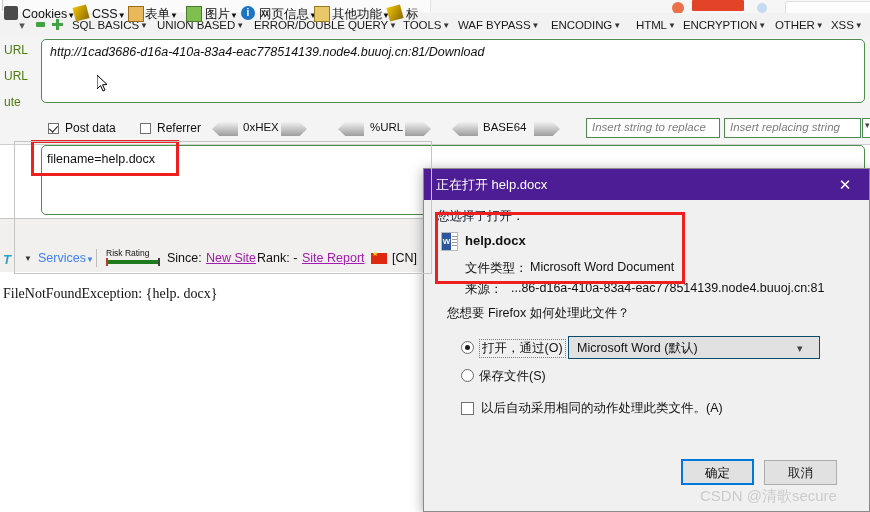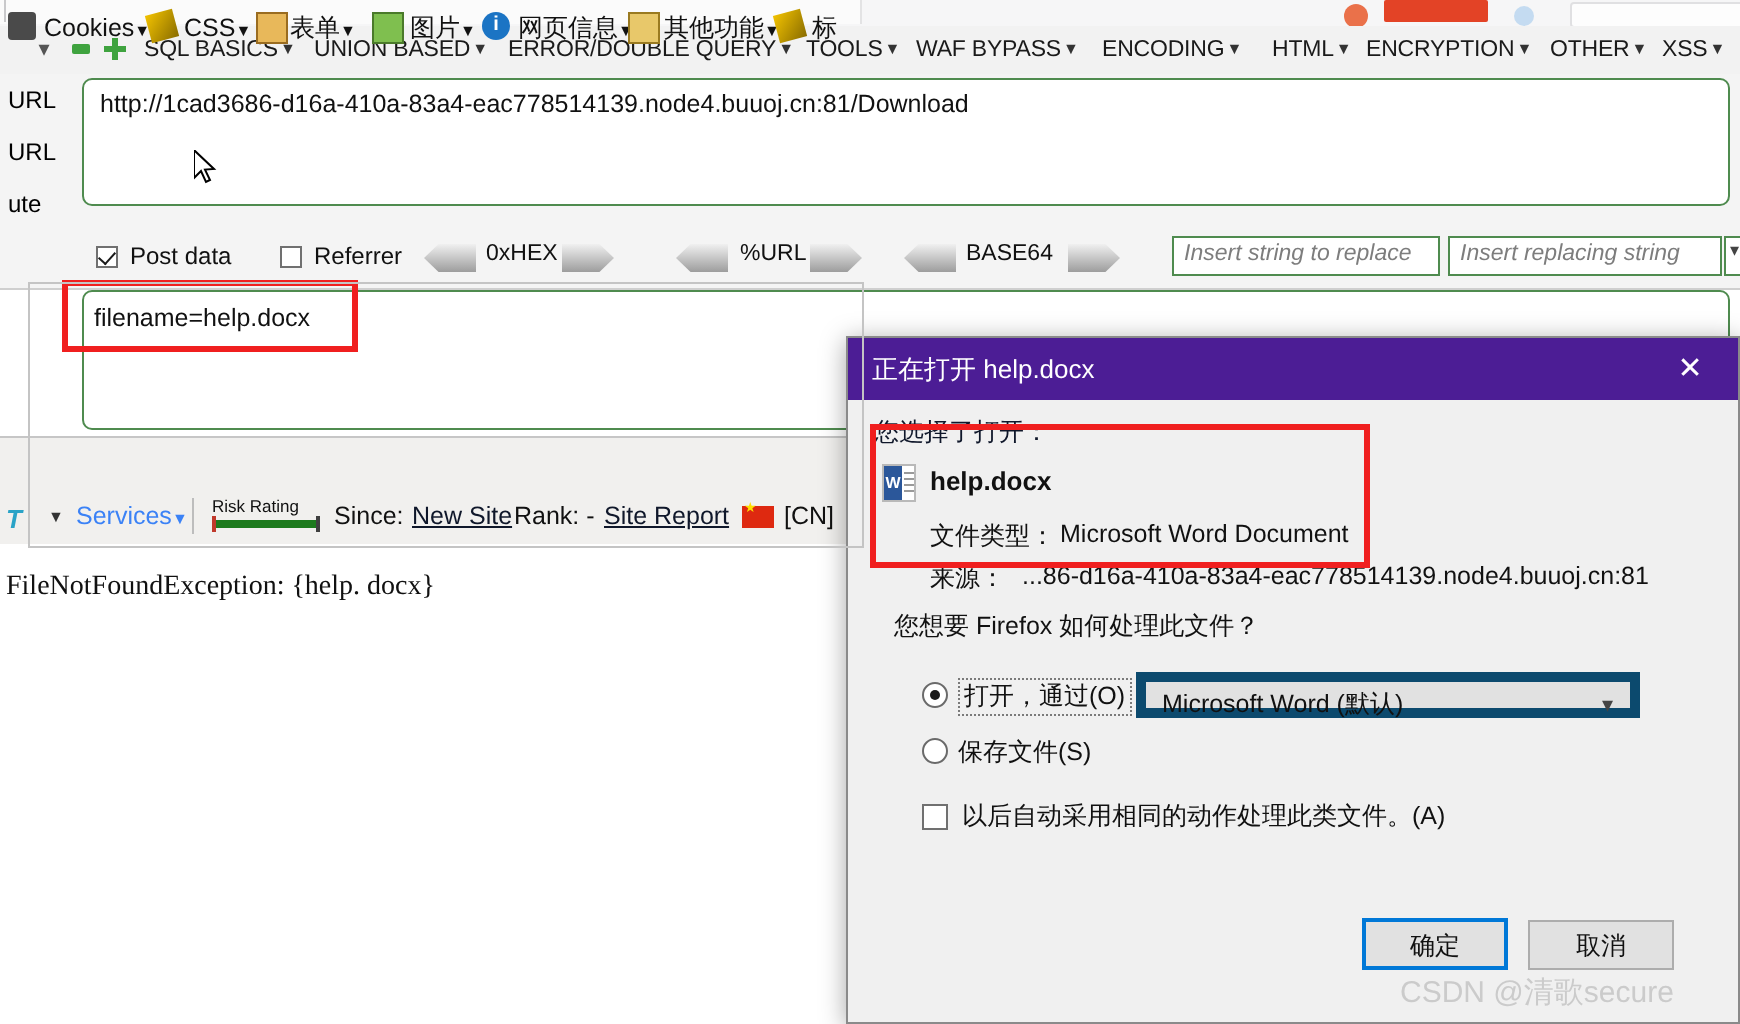--- a/index.html
+++ b/index.html
@@ -25,26 +25,26 @@
   #hb-chevron{position:absolute;left:16px;top:6px;width:12px;height:12px;color:#555;font-size:11px;line-height:12px;text-align:center;}
   #hb-minus{position:absolute;left:36px;top:9px;width:9px;height:5px;background:#3fa33f;border-radius:1px;}
   #hb-plus{position:absolute;left:52px;top:6px;width:11px;height:11px;}
   #hb-plus:before{content:"";position:absolute;left:4px;top:0;width:3px;height:11px;background:#3fa33f;}
   #hb-plus:after{content:"";position:absolute;left:0;top:4px;width:11px;height:3px;background:#3fa33f;}
   .hb-item{position:absolute;top:4px;height:17px;line-height:17px;font-size:11.5px;color:#1a1a1a;white-space:nowrap;letter-spacing:-.1px;}
   .hb-item .caret{font-size:8px;color:#333;margin-left:1px;position:relative;top:-1px;}
 
   
   #hackbar-body{position:absolute;left:0;top:37px;width:870px;height:107px;background:#f4f4f4;border-bottom:1px solid #cfcfcf;}
-  .hb-label{position:absolute;left:4px;width:36px;text-align:left;font-size:12px;color:#000000;}
+  .hb-label{position:absolute;left:4px;width:36px;text-align:left;font-size:12px;color:#4d7c0f;}
   #lbl-url1{top:43px;}
   #lbl-url2{top:69px;}
   #lbl-exec{top:95px;}
   #url-box{position:absolute;left:41px;top:39px;width:824px;height:64px;background:#ffffff;border:1px solid #4f8b4f;border-radius:5px;box-sizing:border-box;}
-  #url-text{position:absolute;left:8px;top:5px;font-size:12.5px;color:#111;white-space:nowrap;}
+  #url-text{position:absolute;left:8px;top:5px;font-size:12.5px;color:#111;white-space:nowrap;font-style:italic;}
 
   
   #opt-row{position:absolute;left:0;top:118px;width:870px;height:26px;}
   .cbx{position:absolute;width:11px;height:11px;border:1px solid #707070;background:#fff;box-sizing:border-box;}
   .cbx.on:after{content:"";position:absolute;left:2px;top:0px;width:4px;height:7px;border:solid #1a1a1a;border-width:0 1.6px 1.6px 0;transform:rotate(42deg);}
   .opt-label{position:absolute;font-size:12px;color:#111;white-space:nowrap;}
   .arrow-pair{position:absolute;height:14px;}
   .arr{position:absolute;top:0;width:26px;height:14px;background:linear-gradient(180deg,#f0f0f0,#9d9d9d);}
   .arr.l{left:0;clip-path:polygon(100% 0,100% 100%,28% 100%,0 50%,28% 0);}
   .arr.r{clip-path:polygon(0 0,72% 0,100% 50%,72% 100%,0 100%);}
@@ -67,21 +67,21 @@
   #svc-T{position:absolute;left:3px;top:252px;font-size:13px;font-weight:bold;color:#2aa3c7;font-style:italic;}
   #svc-caret{position:absolute;left:24px;top:254px;font-size:8px;color:#333;}
   #svc-label{position:absolute;left:38px;top:251px;font-size:12.5px;color:#3b82f6;}
   #svc-div{position:absolute;left:96px;top:249px;width:1px;height:18px;background:#bdbdbd;}
   #risk-wrap{position:absolute;left:106px;top:248px;width:56px;height:20px;}
   #risk-title{position:absolute;left:0;top:0;font-size:8.5px;color:#111;white-space:nowrap;}
   #risk-bar{position:absolute;left:0;top:12px;width:54px;height:4px;background:#1d7a1d;}
   #risk-bar:before{content:"";position:absolute;left:0;top:-2px;width:2px;height:8px;background:#c0392b;}
   #risk-bar:after{content:"";position:absolute;left:52px;top:-2px;width:2px;height:8px;background:#3f3f3f;}
   .tb3-text{position:absolute;top:251px;font-size:12.5px;color:#111;white-space:nowrap;}
-  .tb3-link{position:absolute;top:251px;font-size:12.5px;color:#0f172a;text-decoration:underline;white-space:nowrap;}
+  .tb3-link{position:absolute;top:251px;font-size:12.5px;color:#a21caf;text-decoration:underline;white-space:nowrap;}
   #cn-flag{position:absolute;left:371px;top:253px;width:16px;height:11px;background:#de2910;}
   #cn-flag:after{content:"\2605";position:absolute;left:1px;top:-3px;font-size:7px;color:#ffde00;}
 
   
   #page-content{position:absolute;left:0;top:272px;width:864px;height:240px;background:#fff;}
   #exception-text{position:absolute;left:-4px;top:286px;font-size:14px;font-family:"Liberation Serif","DejaVu Serif",serif;color:#111;white-space:nowrap;}
   #page-scrollbar{position:absolute;left:864px;top:272px;width:6px;height:240px;background:#f1f1f1;}
   #right-red-strip{position:absolute;left:864px;top:218px;width:6px;height:60px;background:#ee1c1c;}
 
   
@@ -103,21 +103,21 @@
   #dlg-cursor{position:absolute;left:97px;top:75px;width:12px;height:18px;}
 
   #fieldset{position:absolute;left:14px;top:141px;width:418px;height:133px;border:1px solid #c4c4c4;box-sizing:border-box;}
   #fieldset-legend{position:absolute;left:22px;top:133px;background:#f0f0f0;padding:0 4px;font-size:12.5px;color:#111;}
   .radio{position:absolute;width:13px;height:13px;border:1px solid #6a6a6a;border-radius:50%;background:#fff;box-sizing:border-box;}
   .radio.on:after{content:"";position:absolute;left:3px;top:3px;width:5px;height:5px;border-radius:50%;background:#1a1a1a;}
   #radio-open{left:461px;top:341px;}
   #radio-save{left:461px;top:369px;}
   #radio-open-label{position:absolute;left:479px;top:339px;font-size:12.5px;color:#111;border:1px dotted #7a7a7a;padding:0 2px;}
   #radio-save-label{position:absolute;left:479px;top:368px;font-size:12.5px;color:#111;}
-  #app-select{position:absolute;left:568px;top:336px;width:252px;height:23px;background:#e1e1e1;border:5px solid #0c4a6e;box-sizing:border-box;}
+  #app-select{position:absolute;left:568px;top:336px;width:252px;height:23px;background:#e1e1e1;border:1px solid #0c4a6e;box-sizing:border-box;}
   #app-select-text{position:absolute;left:8px;top:3px;font-size:12.5px;color:#111;}
   #app-select-caret{position:absolute;left:228px;top:5px;font-size:11px;color:#444;}
   #auto-cbx{left:461px;top:402px;width:13px;height:13px;}
   #auto-label{position:absolute;left:481px;top:400px;font-size:12.5px;color:#111;}
 
   #btn-ok{position:absolute;left:681px;top:459px;width:73px;height:26px;background:#e1e1e1;border:2px solid #0078d7;box-sizing:border-box;}
   #btn-cancel{position:absolute;left:764px;top:460px;width:73px;height:25px;background:#e1e1e1;border:1px solid #adadad;box-sizing:border-box;}
   .btn-text{position:absolute;width:100%;text-align:center;top:4px;font-size:12.5px;color:#111;}
   #watermark{position:absolute;left:700px;top:487px;font-size:15px;color:#cbcbcb;white-space:nowrap;}
 </style>

